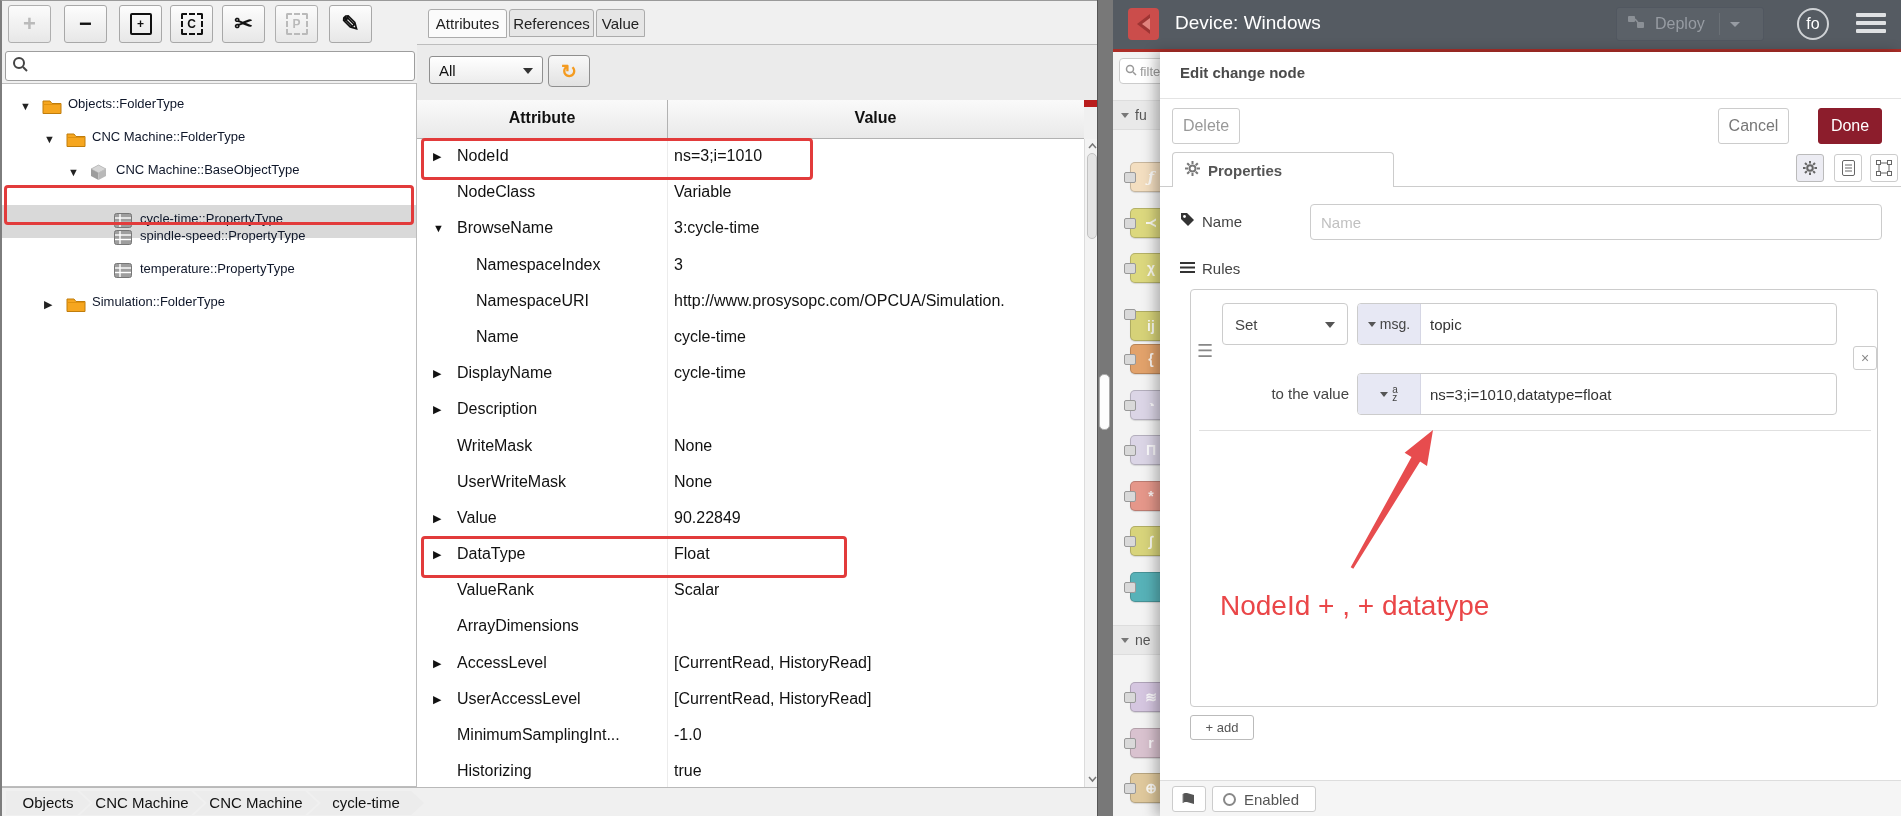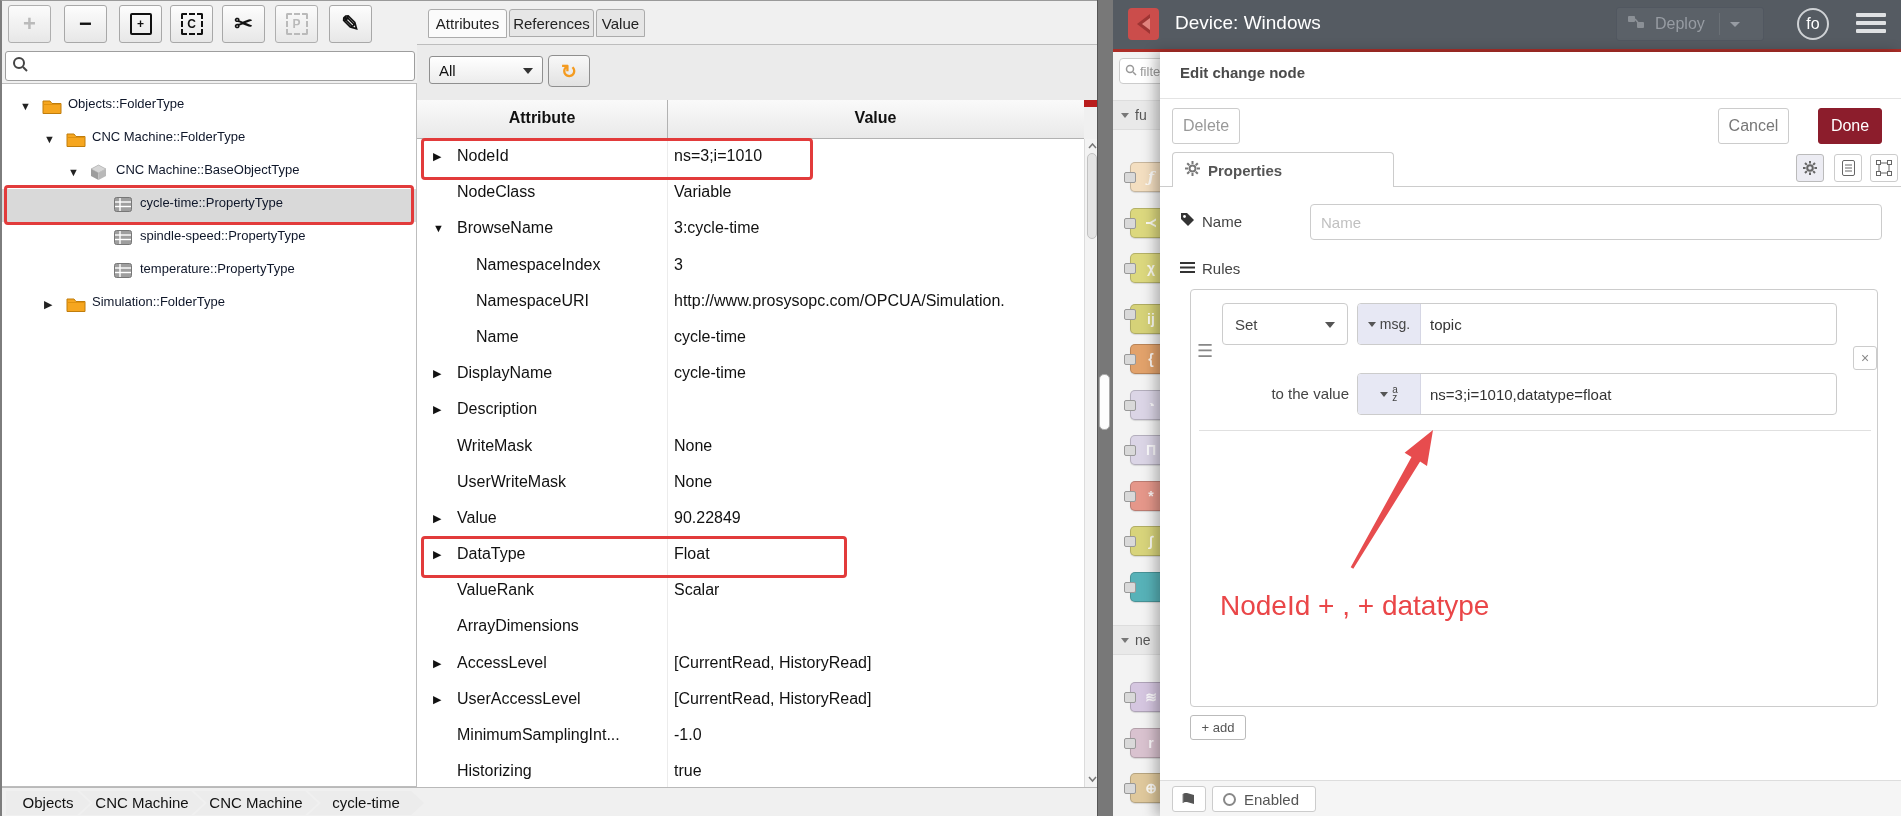--- a/index.html
+++ b/index.html
@@ -18,21 +18,21 @@
   .boxicon{display:inline-flex;align-items:center;justify-content:center;width:18px;height:18px;
            border:2px solid #111;font-size:12px;font-weight:bold;color:#111;border-radius:2px;}
   .boxicon.dashed{border-style:dashed;}
   .search-row{position:absolute;left:3px;top:50px;width:410px;height:30px;background:#fff;
               border:1px solid #9e9e9e;border-radius:3px;box-sizing:border-box;display:flex;align-items:center;}
   .search-row input{border:none;outline:none;flex:1;font-size:15px;font-family:inherit;background:transparent;}
   .mag{margin:0 4px 0 6px;}
   .tree{position:absolute;left:0;top:82px;width:415px;height:704px;background:#fff;
         border:1px solid #bdbdbd;border-left:none;box-sizing:border-box;overflow:hidden;}
   .trow{position:absolute;left:0;width:100%;height:33px;}
-  .trow.sel{background:#d9d9d9;}
+  .trow.sel{background:#d9d9d9;margin-top:16px;}
   .texp{position:absolute;top:10px;font-size:11px;color:#222;}
   .ticon{position:absolute;top:8px;}
   .tlabel{position:absolute;top:6px;font-size:13px;color:#0f172a;white-space:nowrap;}
   .redframe{position:absolute;border:3px solid #e23b3b;border-radius:4px;pointer-events:none;z-index:5;}
   
   .attr-panel{position:absolute;left:415px;top:0;width:682px;height:786px;background:#f0f0f0;}
   .atabs{position:absolute;left:0;top:8px;height:29px;width:100%;}
   .atab{position:absolute;top:0;height:28px;border:1px solid #ababab;border-radius:3px 3px 0 0;
         background:#e6e6e6;font-size:15px;color:#222;display:flex;align-items:center;justify-content:center;
         box-sizing:border-box;cursor:pointer;}
@@ -124,21 +124,21 @@
   .chip .ccaret{width:0;height:0;border-left:4px solid transparent;border-right:4px solid transparent;border-top:5px solid #555;}
   .az{display:flex;flex-direction:column;line-height:8px;font-size:10px;color:#444;}
   .igroup input{border:none;outline:none;flex:1;font-size:15px;font-family:inherit;color:#333;padding:0 9px;background:transparent;}
   .xrule-btn{position:absolute;left:662px;top:56px;width:24px;height:24px;border:1px solid #ccc;border-radius:3px;
              box-sizing:border-box;display:flex;align-items:center;justify-content:center;font-size:14px;color:#888;cursor:pointer;background:#fff;}
   .tolabel{position:absolute;left:58px;top:95px;width:100px;text-align:right;font-size:15px;color:#444;}
   .rule-div{position:absolute;left:8px;top:140px;width:672px;height:1px;background:#e0e0e0;}
   .arrow-svg{position:absolute;left:150px;top:360px;pointer-events:none;z-index:3;}
   .annot-text{position:absolute;left:60px;top:538px;font-size:28px;color:#ea4648;white-space:nowrap;z-index:3;
               text-shadow:0 0 4px #fff,0 0 6px #fff,2px 2px 3px #fff,-2px -2px 3px #fff,2px -2px 3px #fff,-2px 2px 3px #fff;}
-  .add-btn{position:absolute;left:30px;top:663px;width:56px;height:25px;border:1px solid #bbb;border-radius:3px;background:#fff;
+  .add-btn{position:absolute;left:30px;top:663px;width:64px;height:25px;border:1px solid #bbb;border-radius:3px;background:#fff;
            box-sizing:border-box;display:flex;align-items:center;justify-content:center;font-size:13px;color:#555;cursor:pointer;}
   .tray-bottom{position:absolute;left:0;bottom:0;width:100%;height:36px;background:#f5f5f5;border-top:1px solid #ddd;box-sizing:border-box;}
   .book-btn{position:absolute;left:12px;top:5px;width:34px;height:26px;border:1px solid #ccc;border-radius:3px;background:#fff;
             box-sizing:border-box;display:flex;align-items:center;justify-content:center;cursor:pointer;}
   .enabled-btn{position:absolute;left:52px;top:5px;width:104px;height:26px;border:1px solid #ccc;border-radius:3px;background:#fff;
             box-sizing:border-box;display:flex;align-items:center;font-size:15px;color:#555;cursor:pointer;}
   .enabled-btn .circ{width:13px;height:13px;border:2px solid #888;border-radius:50%;margin:0 8px 0 10px;box-sizing:border-box;}
 </style>
 </head>
 <body>
@@ -439,21 +439,21 @@
         </div>
         <div class="pal-port" style="top: 120px;"></div>
         <div class="pal-node" style="top: 155.5px; background: rgb(220, 216, 126);">
           <span style="display: inline-block; transform: rotate(90deg);">Y</span>
         </div>
         <div class="pal-port" style="top: 165.5px;"></div>
         <div class="pal-node" style="top: 201px; background: rgb(220, 216, 126);">
           <span>χ</span>
         </div>
         <div class="pal-port" style="top: 211px;"></div>
-        <div class="pal-node" style="top: 252px; background: rgb(214, 210, 120); text-align: right;">
+        <div class="pal-node" style="top: 259px; background: rgb(214, 210, 120); text-align: right;">
           <span>ij</span>
         </div>
         <div class="pal-port" style="top: 256.5px;"></div>
         <div class="pal-node" style="top: 292px; background: rgb(226, 162, 107);">
           <span>{</span>
         </div>
         <div class="pal-port" style="top: 302px;"></div>
         <div class="pal-node" style="top: 337.5px; background: rgb(219, 213, 230);">
           <span>◔</span>
         </div>

